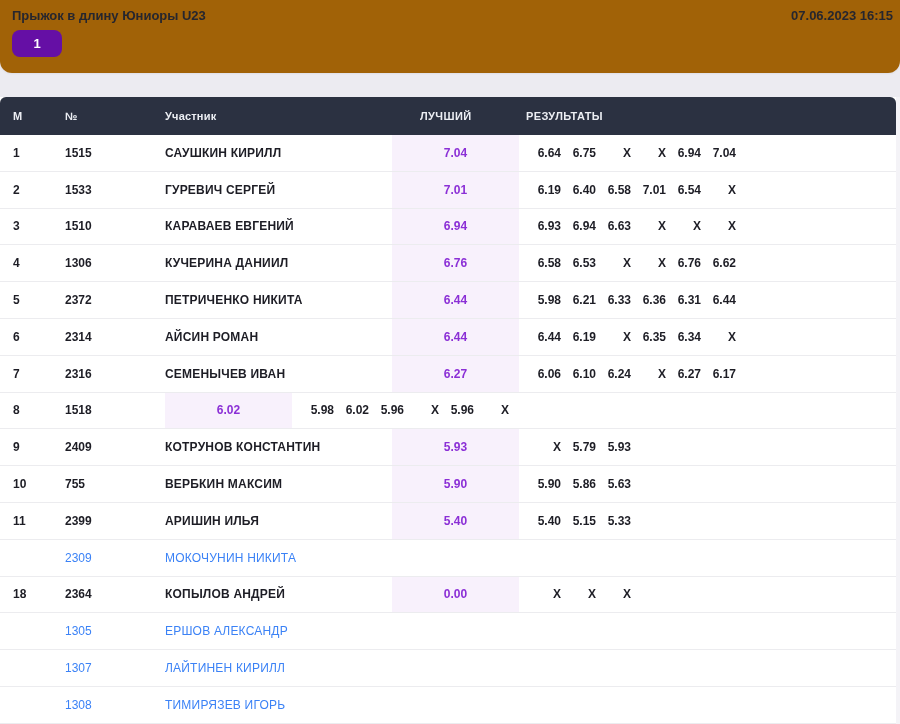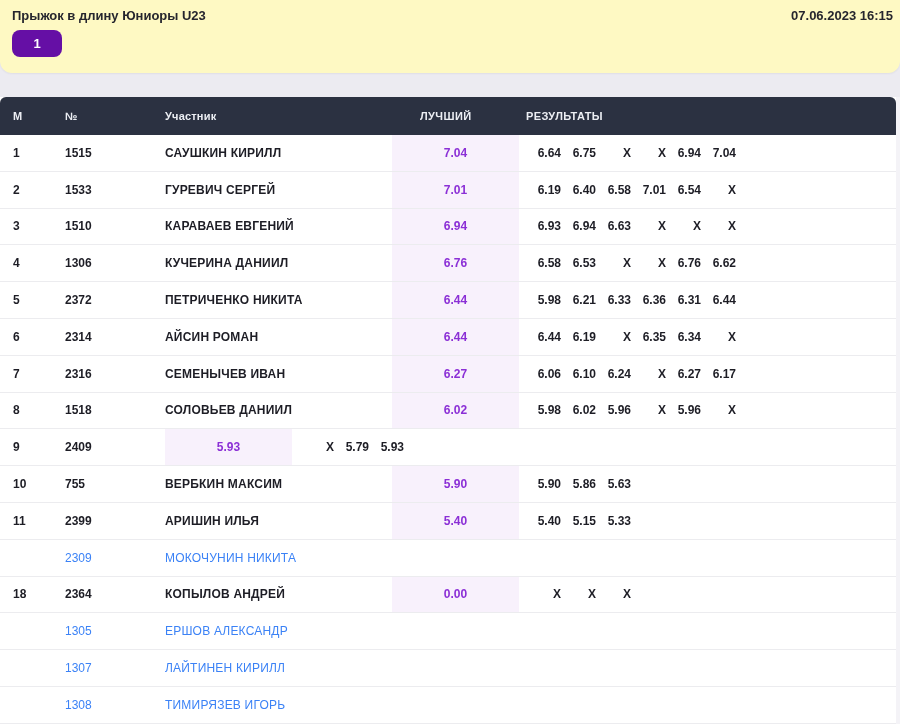--- a/index.html
+++ b/index.html
@@ -7,21 +7,21 @@
   body {
     background: #ecebf1;
     font-family: "Liberation Sans", sans-serif;
     color: #23232b;
   }
   
   .top-card {
     position: relative;
     width: 900px;
     height: 73px;
-    background: #fef9c3;
+    background: #a16207;
     border-radius: 0 0 12px 12px;
     box-shadow: 0 1px 2px rgba(40,40,60,0.06);
   }
   .event-title {
     position: absolute;
     left: 12px; top: 8px;
     font-size: 13px;
     font-weight: 700;
     color: #26262e;
   }
@@ -232,37 +232,37 @@
           <span class="res">6.24</span>
           <span class="res">X</span>
           <span class="res">6.27</span>
           <span class="res">6.17</span>
         </div>
   </div>
 
   <div class="row">
     <div class="cell col-m">8</div>
     <div class="cell col-no">1518</div>
-    <div class="cell col-name">СОЛОВЬЕВ ДАНИИЛ</div>
     <div class="cell col-best has-best">
       <span class="best-val">6.02</span>
     </div>
     <div class="cell col-results">
           <span class="res">5.98</span>
           <span class="res">6.02</span>
           <span class="res">5.96</span>
           <span class="res">X</span>
           <span class="res">5.96</span>
           <span class="res">X</span>
         </div>
   </div>
 
   <div class="row">
     <div class="cell col-m">9</div>
     <div class="cell col-no">2409</div>
+    <div class="cell col-name">КОТРУНОВ КОНСТАНТИН</div>
     <div class="cell col-best has-best">
       <span class="best-val">5.93</span>
     </div>
     <div class="cell col-results">
           <span class="res">X</span>
           <span class="res">5.79</span>
           <span class="res">5.93</span>
         </div>
   </div>
 

